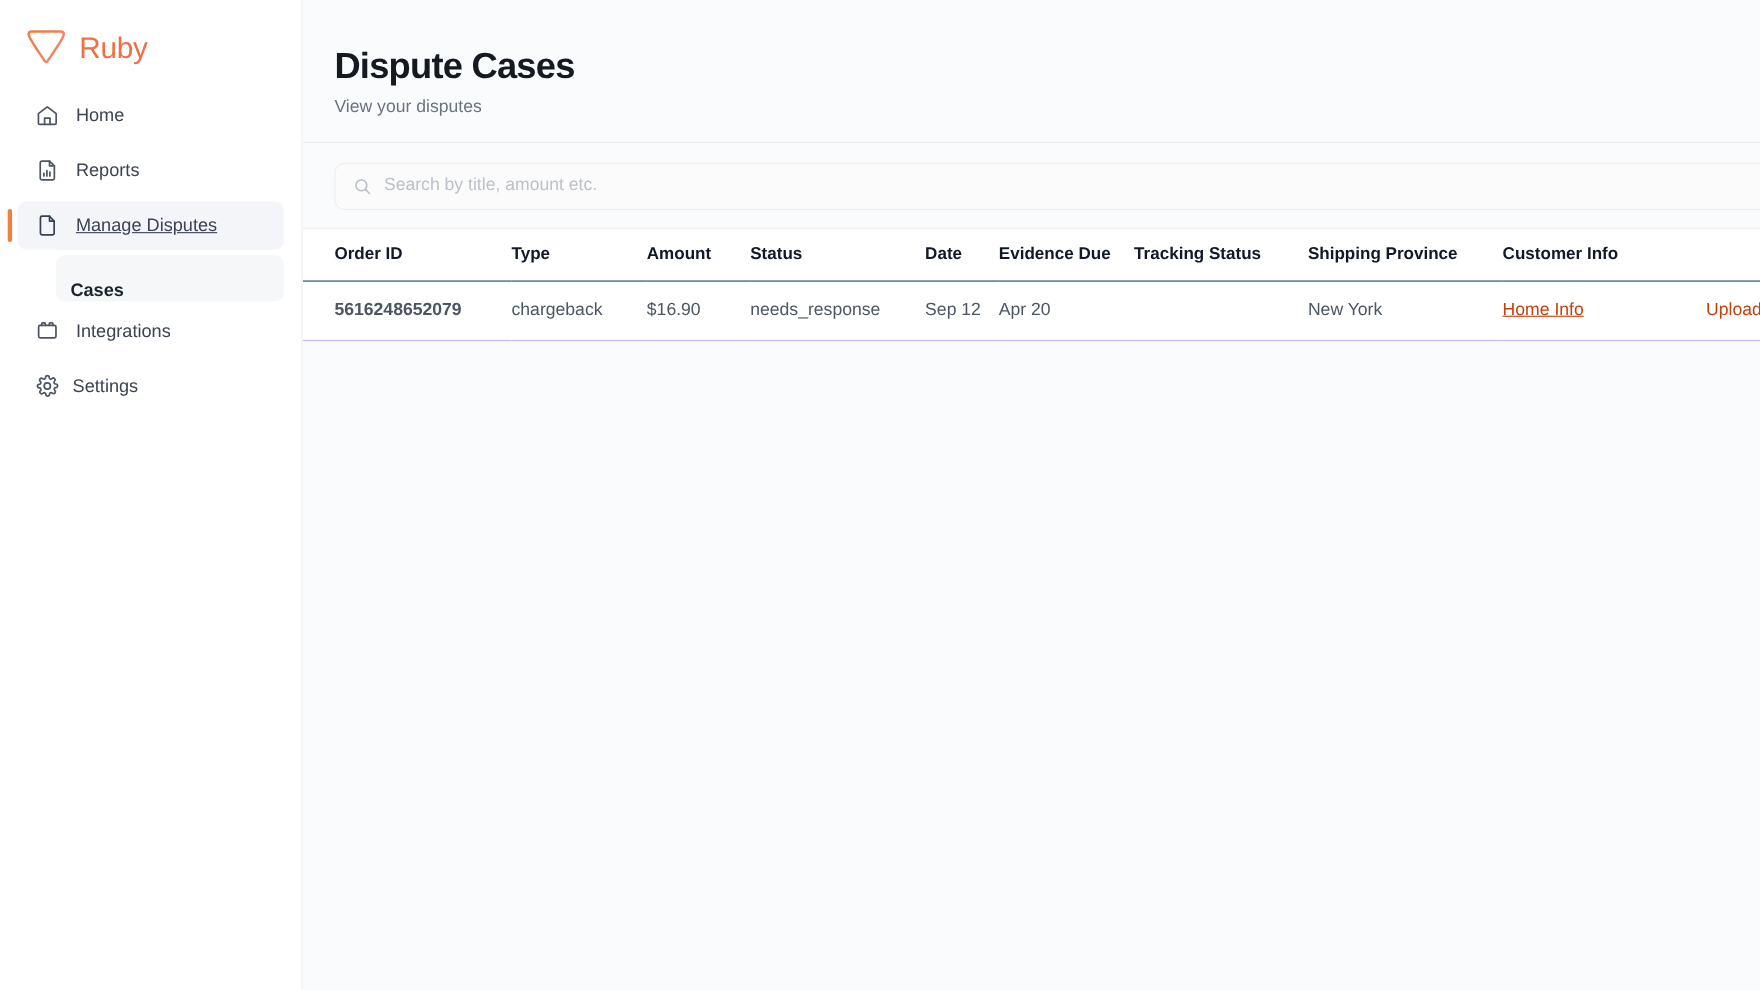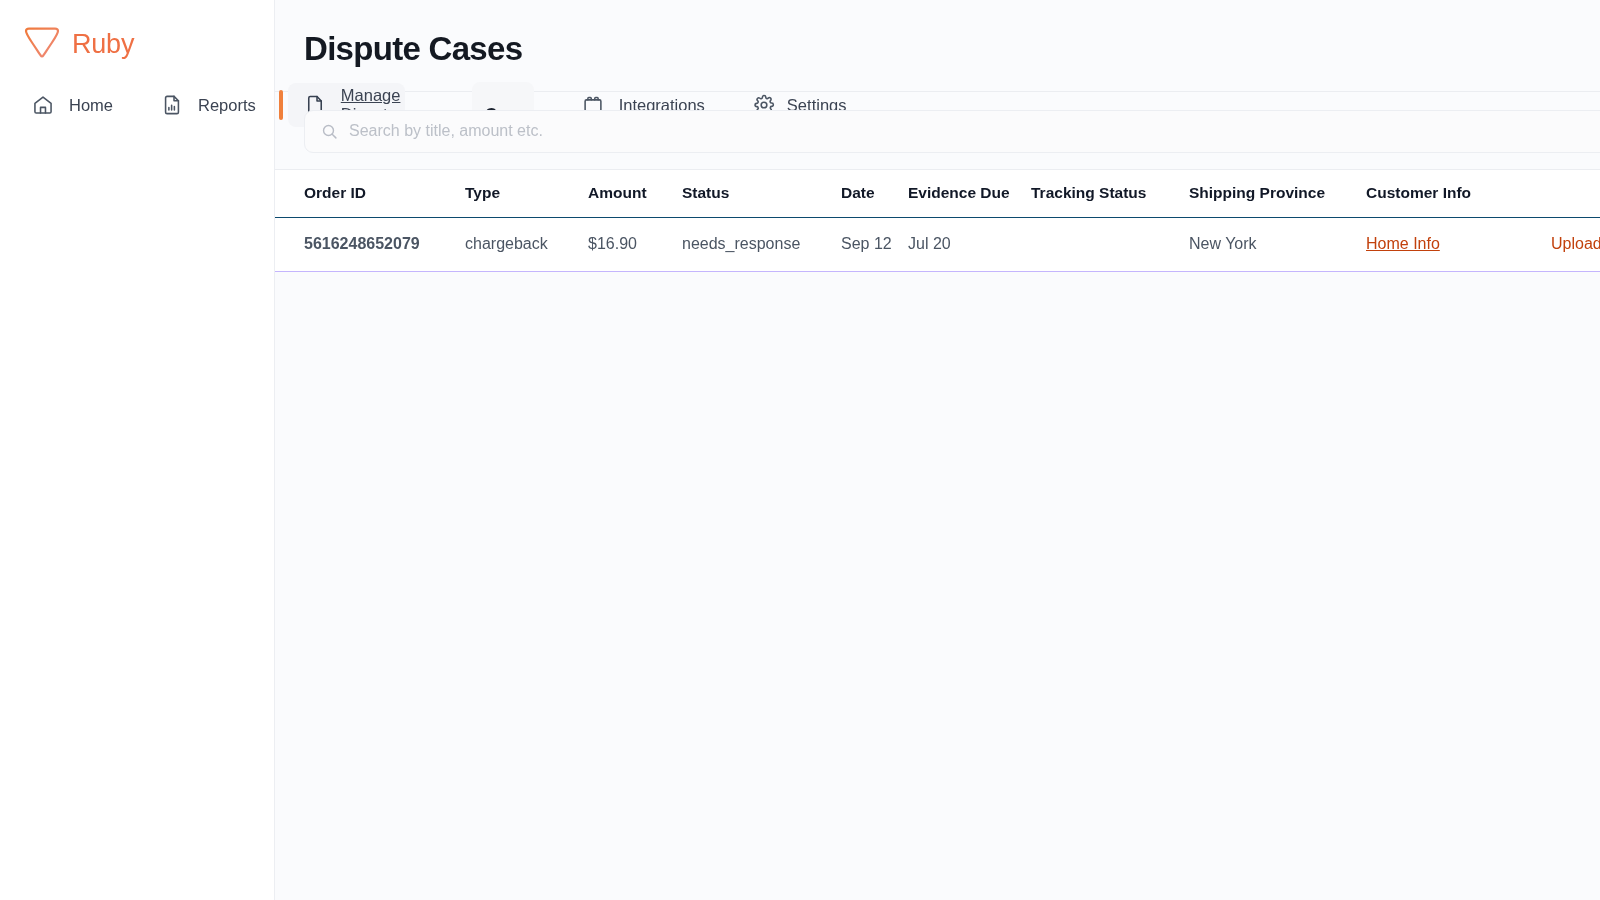--- a/index.html
+++ b/index.html
@@ -22,21 +22,21 @@
   }
   .brand {
     display: flex; align-items: center; gap: 10px;
     padding: 22px 0 0 22px; height: 66px;
   }
   .brand-mark { width: 40px; height: 34px; display: block; flex: none; }
   .brand-name {
     font-size: 27px; font-weight: 400; letter-spacing: -0.2px;
     color: #ef7044;
   }
-  .nav { margin-top: 14px; display: flex; flex-direction: row; }
+  .nav { margin-top: 14px; display: flex; flex-direction: column; }
   .nav-item {
     position: relative;
     display: flex; align-items: center; gap: 15px;
     height: 44px; margin: 3px 16px; padding-left: 16px;
     border-radius: 8px;
     color: #3b4352; font-size: 16.5px;
     cursor: pointer;
   }
   .nav-item .nav-ico { width: 22px; height: 22px; flex: none; display: block; }
   .nav-item.active { background: #f4f5f8; text-decoration: underline; }
@@ -62,21 +62,21 @@
     display: flex; flex-direction: column;
     overflow: hidden;
   }
   .page-head {
     background: #fafbfd;
     padding: 30px 0 22px 29px;
     border-bottom: 1px solid #ebedf1;
   }
   .page-title {
     font-size: 33px; font-weight: 700; letter-spacing: -0.7px;
-    color: #141922; line-height: 1.18;
+    color: #141922; line-height: 1.18; margin-top: 11px;
   }
   .page-sub {
     margin-top: 9px; font-size: 16px; color: #6b7280;
   }
 
   .toolbar {
     padding: 18px 0 16px 29px;
     background: #fafbfd;
     border-bottom: 1px solid #ebedf1;
   }
@@ -206,20 +206,21 @@
         <span>Settings</span>
       </div>
 
     </nav>
   </aside>
 
   <section class="main">
 
     <div class="page-head">
       <h1 class="page-title">Dispute Cases</h1>
+      <div class="page-sub">View your disputes</div>
     </div>
 
     <div class="toolbar">
       <div class="search-wrap">
         <svg class="search-ico" viewBox="0 0 24 24" fill="none" stroke="#b9bdc6" stroke-width="2" stroke-linecap="round">
           <circle cx="10.6" cy="10.6" r="7"></circle>
           <path d="M15.8 15.8 L21 21"></path>
         </svg>
         <input class="search-input" type="text" placeholder="Search by title, amount etc." style="">
       </div>
@@ -253,21 +254,21 @@
             <th></th>
           </tr>
         </thead>
         <tbody>
           <tr>
             <td class="c-order">5616248652079</td>
             <td class="c-muted">chargeback</td>
             <td class="c-muted">$16.90</td>
             <td class="c-muted">needs_response</td>
             <td class="c-muted">Sep 12</td>
-            <td class="c-muted">Jul 20</td>
+            <td class="c-muted">Apr 20</td>
             <td class="c-muted"></td>
             <td class="c-shipping">New York</td>
             <td>
               <span class="link-action">Home Info</span>
             </td>
             <td>
               <span class="link-upload">Upload Evidence</span>
             </td>
           </tr>
         </tbody>

